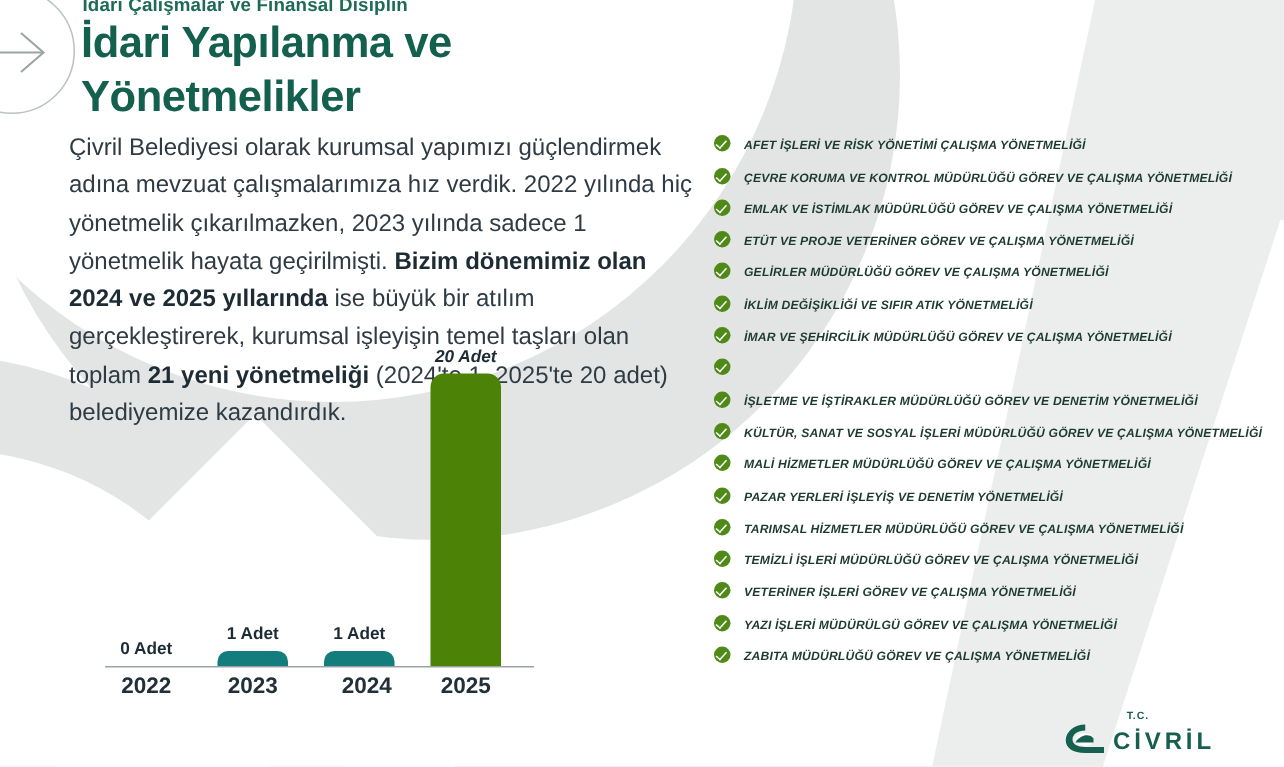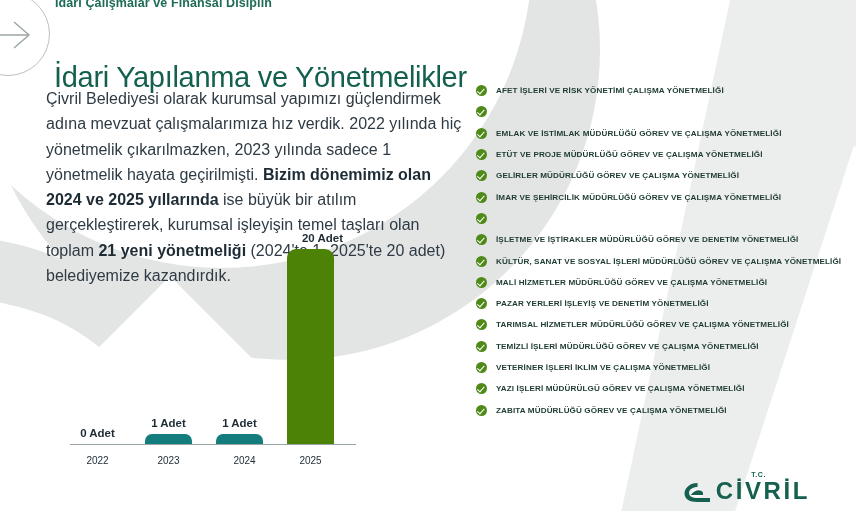--- a/index.html
+++ b/index.html
@@ -86,24 +86,23 @@
     letter-spacing:.1px;
     white-space:nowrap;
   }
 
   .main-title {
     position:absolute;
     left:54px; top:12px;
     width:420px;
     font-size:29px;
     line-height:1.24;
-    font-weight:400;
+    font-weight:700;
     color:#14604f;
     letter-spacing:-.3px;
-    margin-top:48px;
   }
 
   .body-copy {
     position:absolute;
     left:46px; top:86px;
     width:418px;
     font-size:16px;
     line-height:1.58;
     color:#2f3b44;
   }
@@ -133,37 +132,38 @@
     position:absolute;
     font-size:11.5px;
     font-weight:700;
     color:#1d2b35;
     text-align:center;
     white-space:nowrap;
   }
   .bar-cat {
     position:absolute;
     bottom:6px;
-    font-size:10px;
-    font-weight:400;
+    font-size:15px;
+    font-weight:700;
     color:#223039;
     text-align:center;
     white-space:nowrap;
   }
 
   
   #checklist {
     position:absolute;
     left:476px; top:80px;
     width:376px;
   }
   .check-row {
     display:flex;
-    align-items:center;
+    align-items:flex-end;
     height:21.3px;
+    font-style:italic;
   }
   .check-ic {
     flex:0 0 auto;
     width:11px; height:11px;
     border-radius:50%;
     background:#4f8a18;
     margin-right:9px;
     position:relative;
   }
   .check-ic::after {
@@ -189,21 +189,21 @@
   .logo-tc {
     font-size:7px;
     font-weight:700;
     color:#15604f;
     letter-spacing:.6px;
     margin-bottom:1px;
     margin-right:44px;
   }
   .logo-mark { margin-right:5px; }
   .logo-word {
-    font-size:24px;
+    font-size:16px;
     font-weight:700;
     color:#15604f;
     letter-spacing:2.6px;
     line-height:1;
   }
 </style>
 </head>
 <body>
 
 <div id="bg-layer">
@@ -239,48 +239,53 @@
       <div id="bars-host">
           <div class="bar-value" style="left: 4px; width: 67px; bottom: 33px;">0 Adet</div>
           <div class="bar-cat" style="left: 4px; width: 67px;">2022</div>
           <div class="bar teal" style="left: 85px; width: 47px; height: 9.75px; background: rgb(19, 125, 125);"></div>
           <div class="bar-value" style="left: 75px; width: 67px; bottom: 42.75px;">1 Adet</div>
           <div class="bar-cat" style="left: 75px; width: 67px;">2023</div>
           <div class="bar teal" style="left: 156px; width: 47px; height: 9.75px; background: rgb(19, 125, 125);"></div>
           <div class="bar-value" style="left: 146px; width: 67px; bottom: 42.75px;">1 Adet</div>
           <div class="bar-cat" style="left: 151px; width: 67px;">2024</div>
           <div class="bar olive" style="left: 227px; width: 47px; height: 195px; background: rgb(76, 131, 6);"></div>
-          <div class="bar-value" style="left: 229px; width: 67px; bottom: 228px;">20 Adet</div>
+          <div class="bar-value" style="left: 217px; width: 67px; bottom: 228px; font-style: italic;">20 Adet</div>
           <div class="bar-cat" style="left: 217px; width: 67px;">2025</div>
         </div>
     </div>
   </div>
 
   <div id="checklist">
       <div class="check-row">
         <span class="check-ic"></span>
         <span class="check-label">AFET İŞLERİ VE RİSK YÖNETİMİ ÇALIŞMA YÖNETMELİĞİ</span>
       </div>
       <div class="check-row">
         <span class="check-ic"></span>
+        <span class="check-label">ÇEVRE KORUMA VE KONTROL MÜDÜRLÜĞÜ GÖREV VE ÇALIŞMA YÖNETMELİĞİ</span>
       </div>
       <div class="check-row">
         <span class="check-ic"></span>
         <span class="check-label">EMLAK VE İSTİMLAK MÜDÜRLÜĞÜ GÖREV VE ÇALIŞMA YÖNETMELİĞİ</span>
       </div>
       <div class="check-row">
         <span class="check-ic"></span>
-        <span class="check-label">ETÜT VE PROJE MÜDÜRLÜĞÜ GÖREV VE ÇALIŞMA YÖNETMELİĞİ</span>
+        <span class="check-label">ETÜT VE PROJE VETERİNER GÖREV VE ÇALIŞMA YÖNETMELİĞİ</span>
       </div>
       <div class="check-row">
         <span class="check-ic"></span>
         <span class="check-label">GELİRLER MÜDÜRLÜĞÜ GÖREV VE ÇALIŞMA YÖNETMELİĞİ</span>
       </div>
       <div class="check-row">
         <span class="check-ic"></span>
+        <span class="check-label">İKLİM DEĞİŞİKLİĞİ VE SIFIR ATIK YÖNETMELİĞİ</span>
+      </div>
+      <div class="check-row">
+        <span class="check-ic"></span>
         <span class="check-label">İMAR VE ŞEHİRCİLİK MÜDÜRLÜĞÜ GÖREV VE ÇALIŞMA YÖNETMELİĞİ</span>
       </div>
       <div class="check-row">
         <span class="check-ic"></span>
       </div>
       <div class="check-row">
         <span class="check-ic"></span>
         <span class="check-label">İŞLETME VE İŞTİRAKLER MÜDÜRLÜĞÜ GÖREV VE DENETİM YÖNETMELİĞİ</span>
       </div>
       <div class="check-row">
@@ -298,21 +303,21 @@
       <div class="check-row">
         <span class="check-ic"></span>
         <span class="check-label">TARIMSAL HİZMETLER MÜDÜRLÜĞÜ GÖREV VE ÇALIŞMA YÖNETMELİĞİ</span>
       </div>
       <div class="check-row">
         <span class="check-ic"></span>
         <span class="check-label">TEMİZLİ İŞLERİ MÜDÜRLÜĞÜ GÖREV VE ÇALIŞMA YÖNETMELİĞİ</span>
       </div>
       <div class="check-row">
         <span class="check-ic"></span>
-        <span class="check-label">VETERİNER İŞLERİ İKLİM VE ÇALIŞMA YÖNETMELİĞİ</span>
+        <span class="check-label">VETERİNER İŞLERİ GÖREV VE ÇALIŞMA YÖNETMELİĞİ</span>
       </div>
       <div class="check-row">
         <span class="check-ic"></span>
         <span class="check-label">YAZI İŞLERİ MÜDÜRÜLGÜ GÖREV VE ÇALIŞMA YÖNETMELİĞİ</span>
       </div>
       <div class="check-row">
         <span class="check-ic"></span>
         <span class="check-label">ZABITA MÜDÜRLÜĞÜ GÖREV VE ÇALIŞMA YÖNETMELİĞİ</span>
       </div>
     </div>

